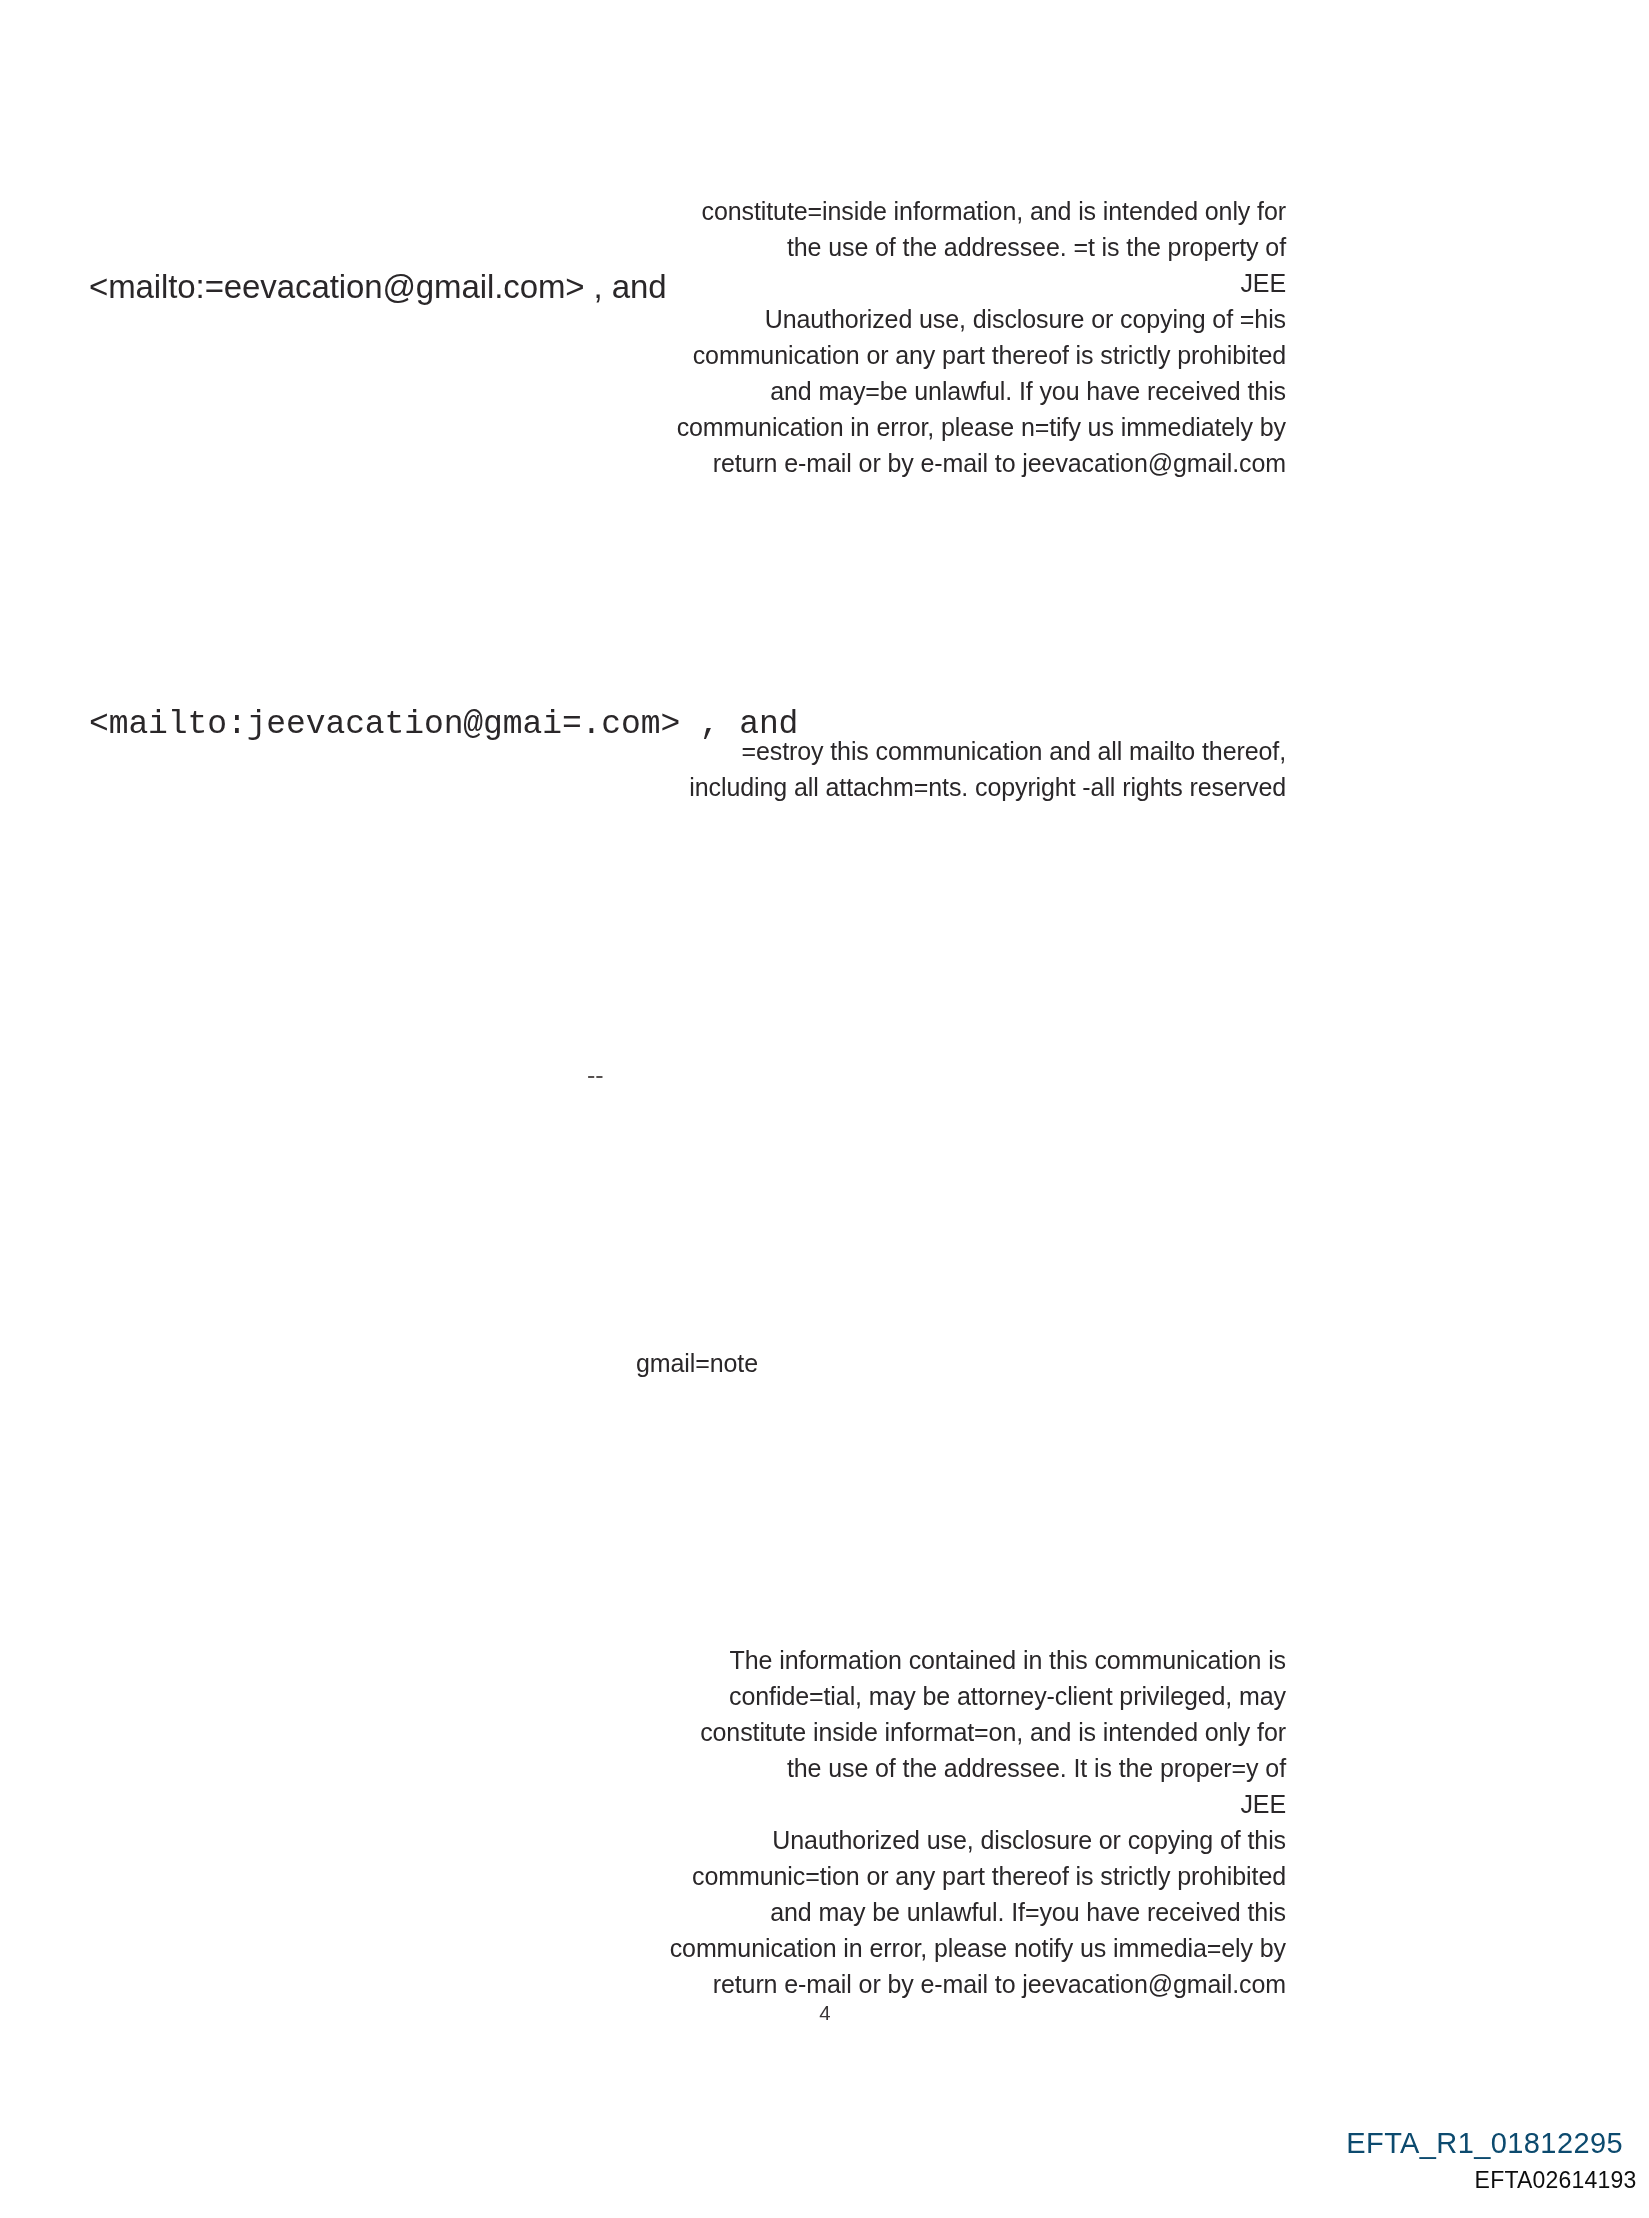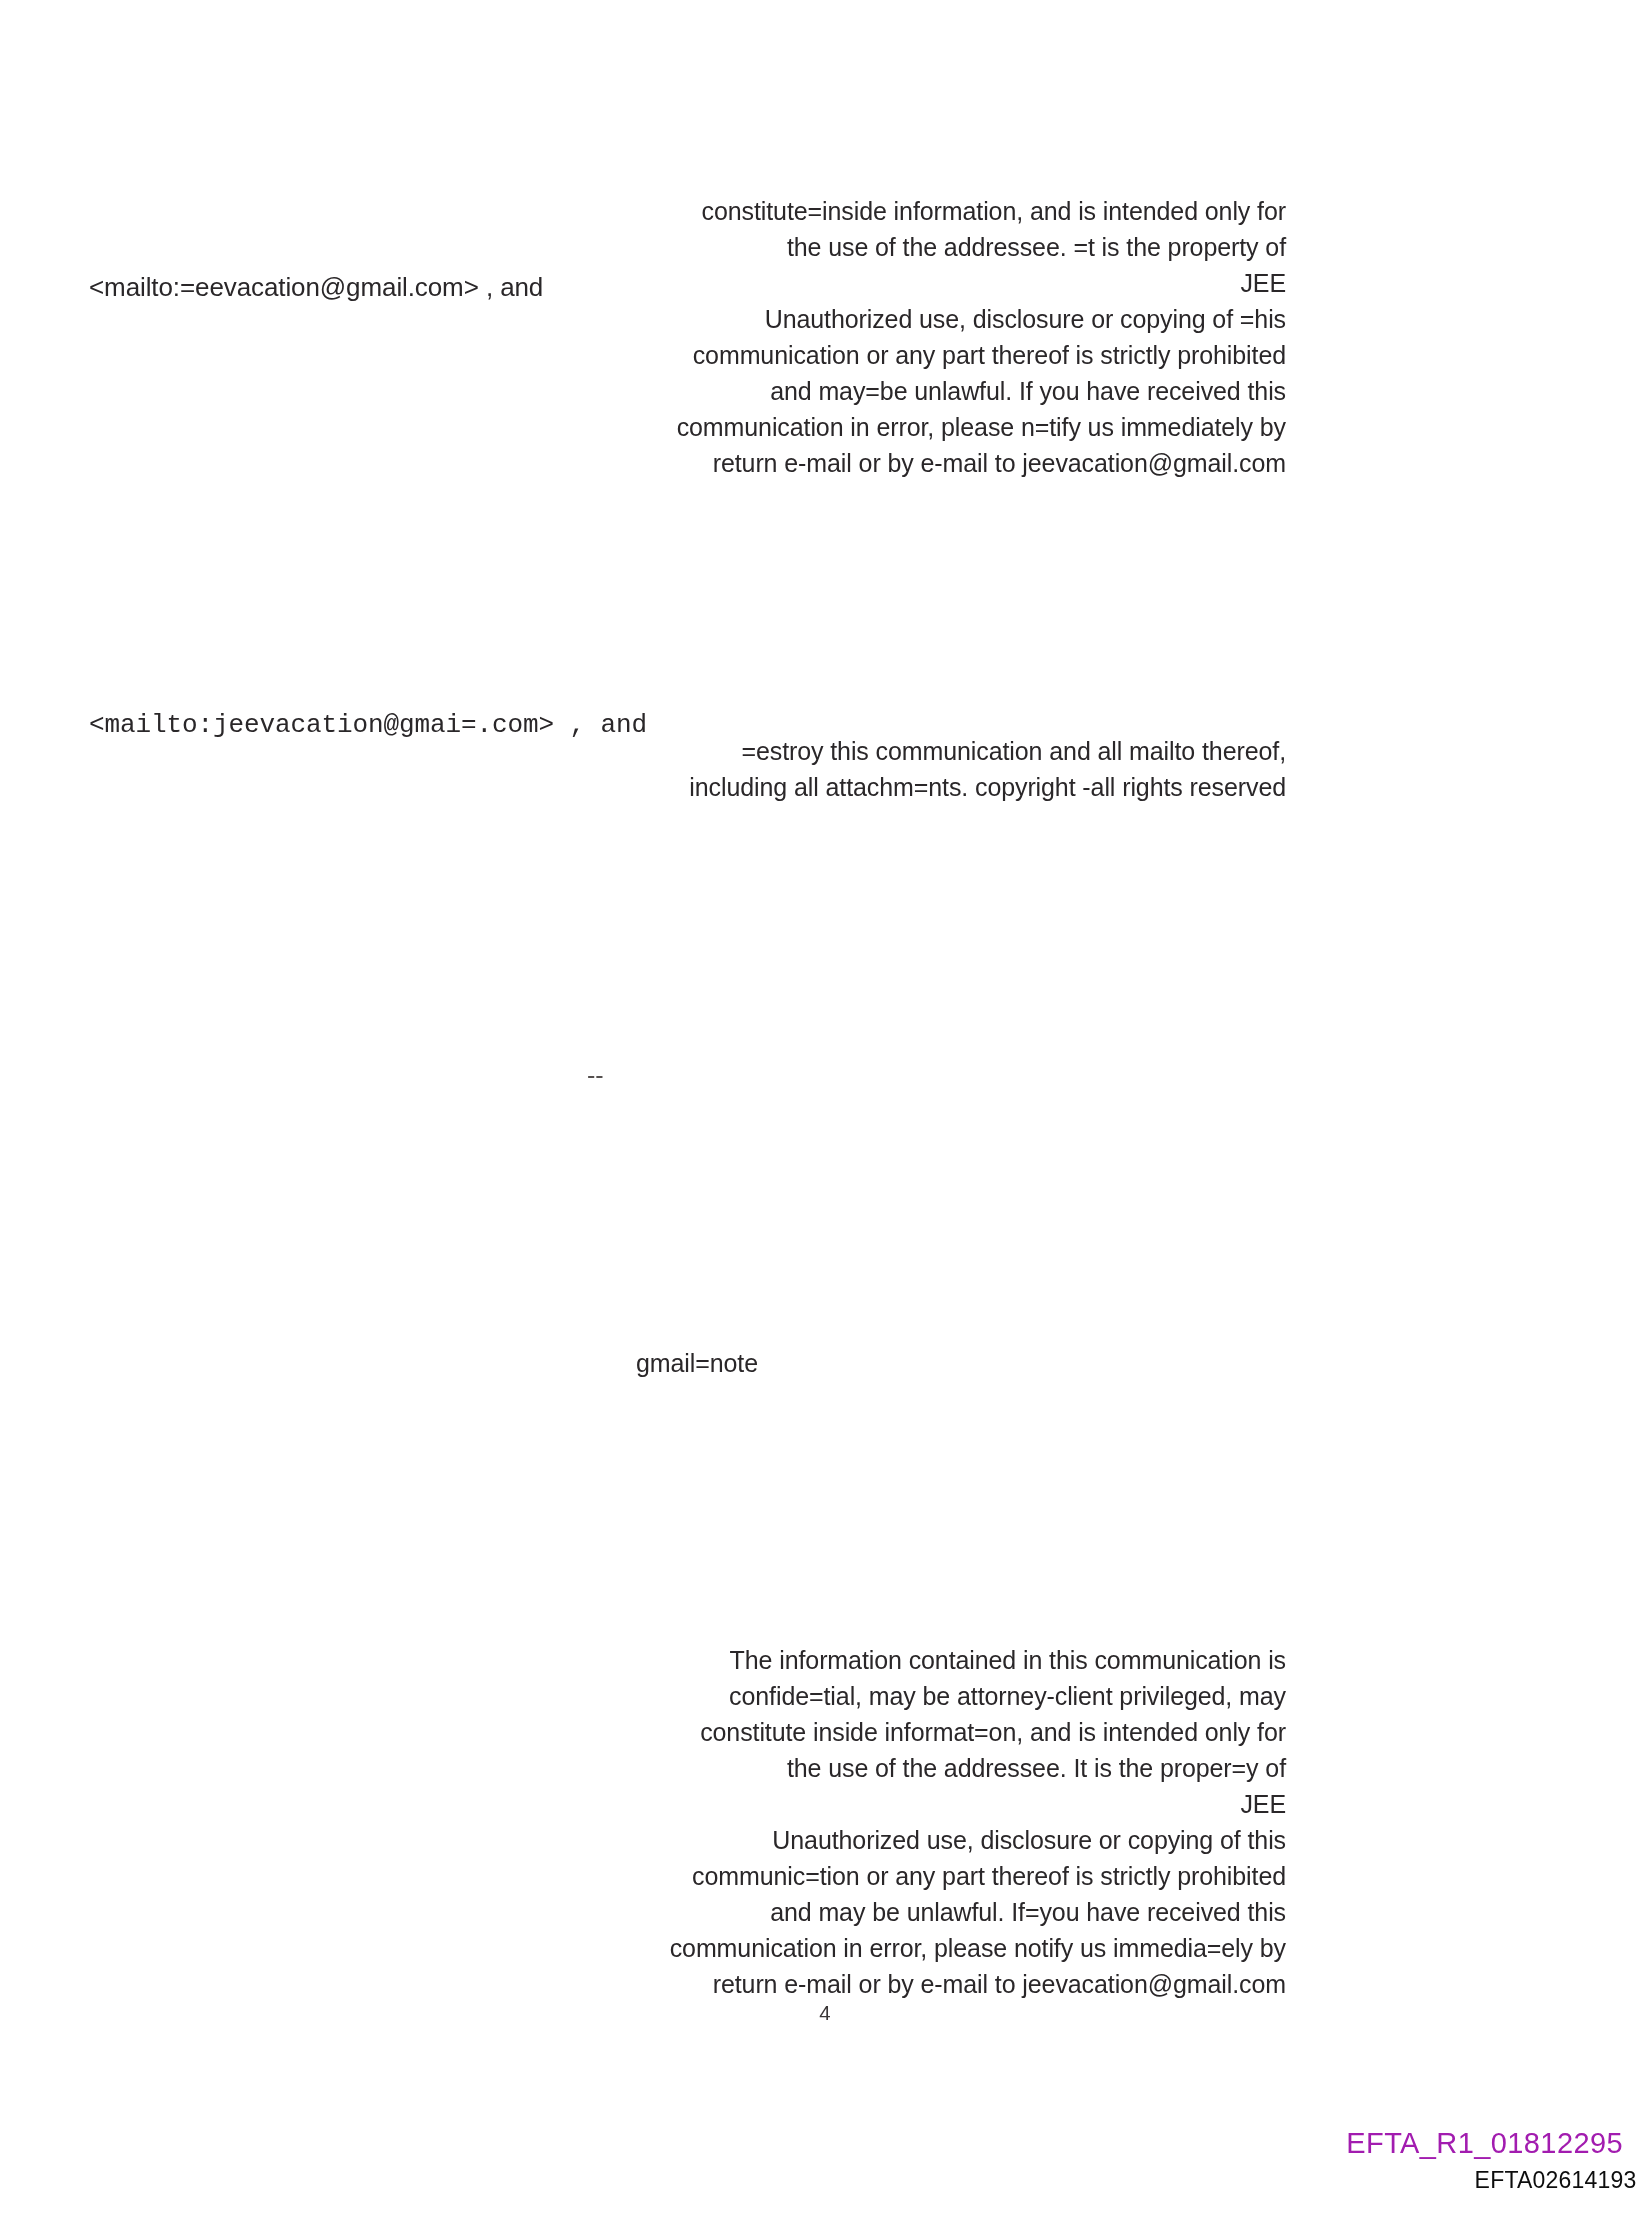--- a/index.html
+++ b/index.html
@@ -45,21 +45,21 @@
     color: #55504f;
   }
   .please-note {
     white-space: pre;
     padding-left: 49px;
   }
 
   
   .mailto-line {
     position: absolute;
-    font-size: 26px;
+    font-size: 33px;
     line-height: 36px;
     color: #2a2729;
     letter-spacing: -0.1px;
     white-space: pre;
   }
   #mailto-1 { left: 89px; top: 269px; }
   #mailto-2 { left: 89px; top: 707px; font-family: Liberation Mono, monospace; }
 
   
   .page-number {
@@ -69,21 +69,21 @@
     width: 1650px;
     text-align: center;
     font-size: 20.4px;
     color: #3a3637;
   }
   .bates-top {
     position: absolute;
     right: 27px;
     top: 2127px;
     font-size: 29px;
-    color: #a21caf;
+    color: #0c4a6e;
     letter-spacing: 0.4px;
     white-space: pre;
   }
   .bates-bottom {
     position: absolute;
     right: 13.6px;
     top: 2167px;
     font-size: 23px;
     color: #0d0d0d;
     letter-spacing: 0.2px;

